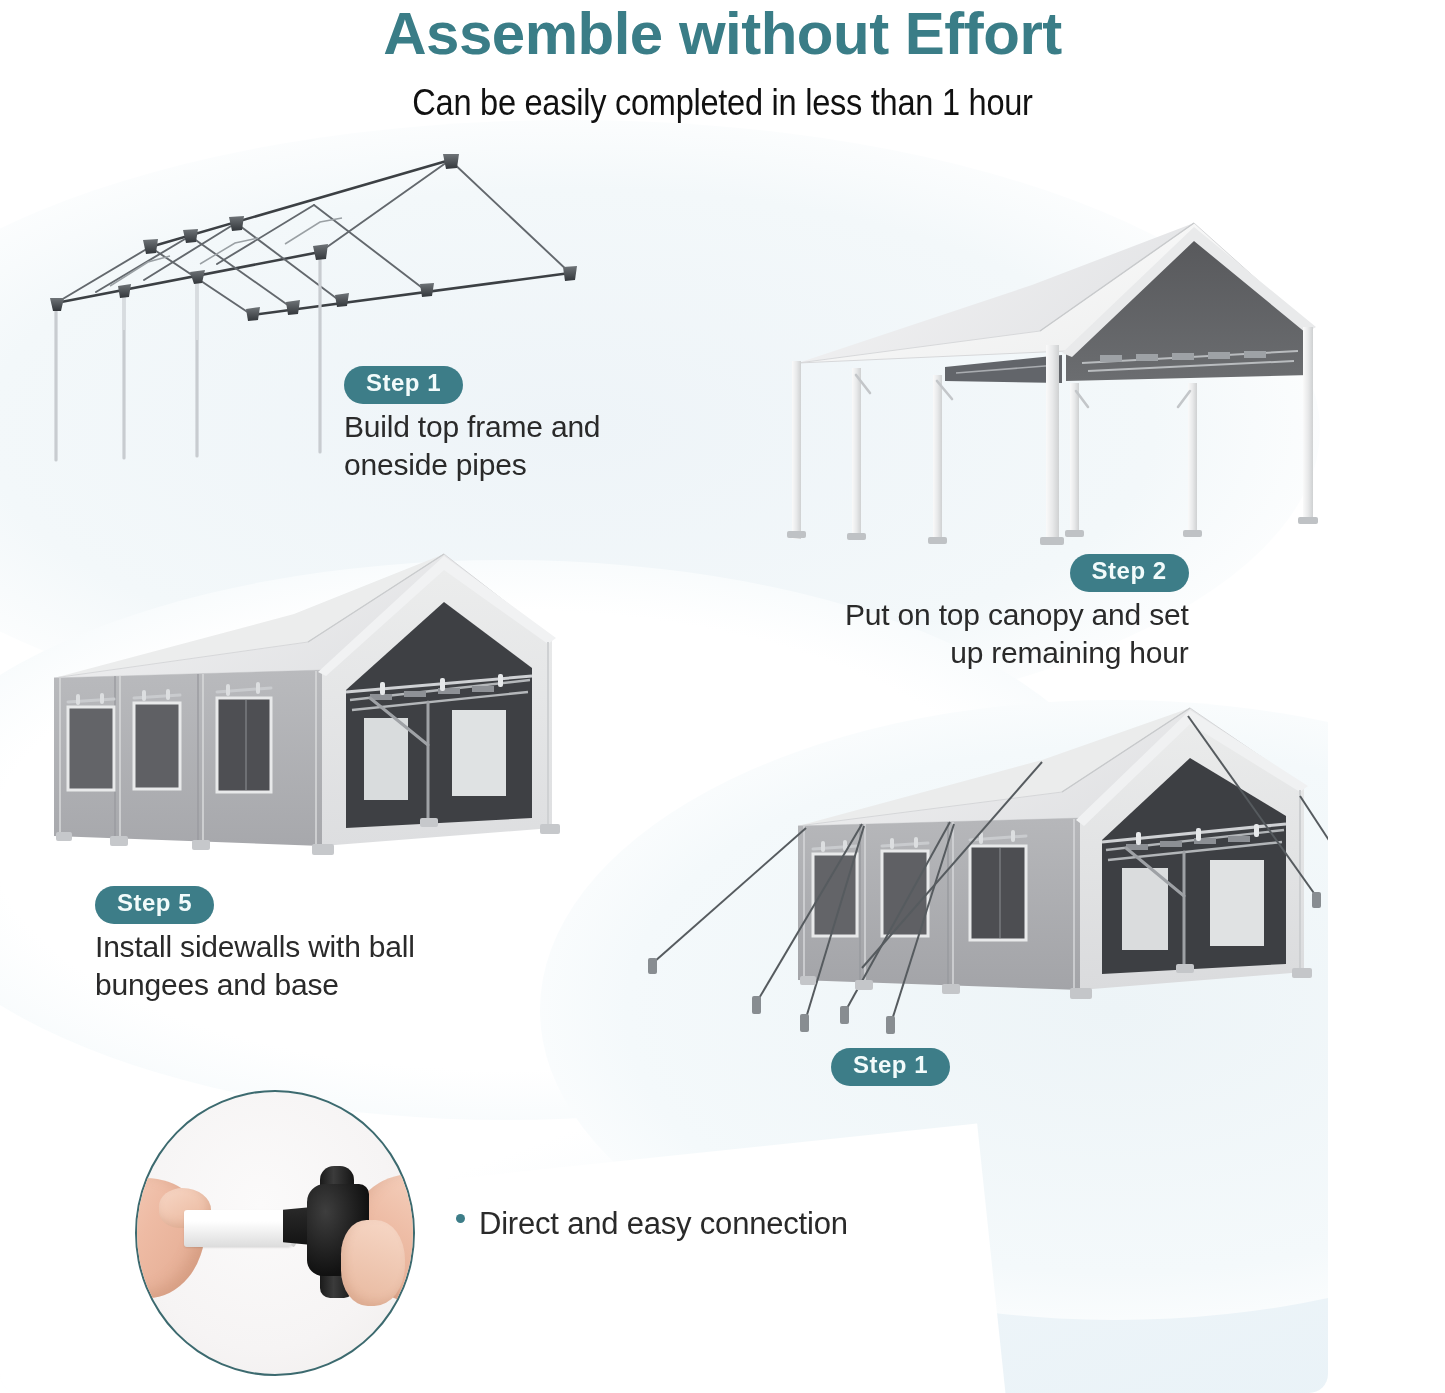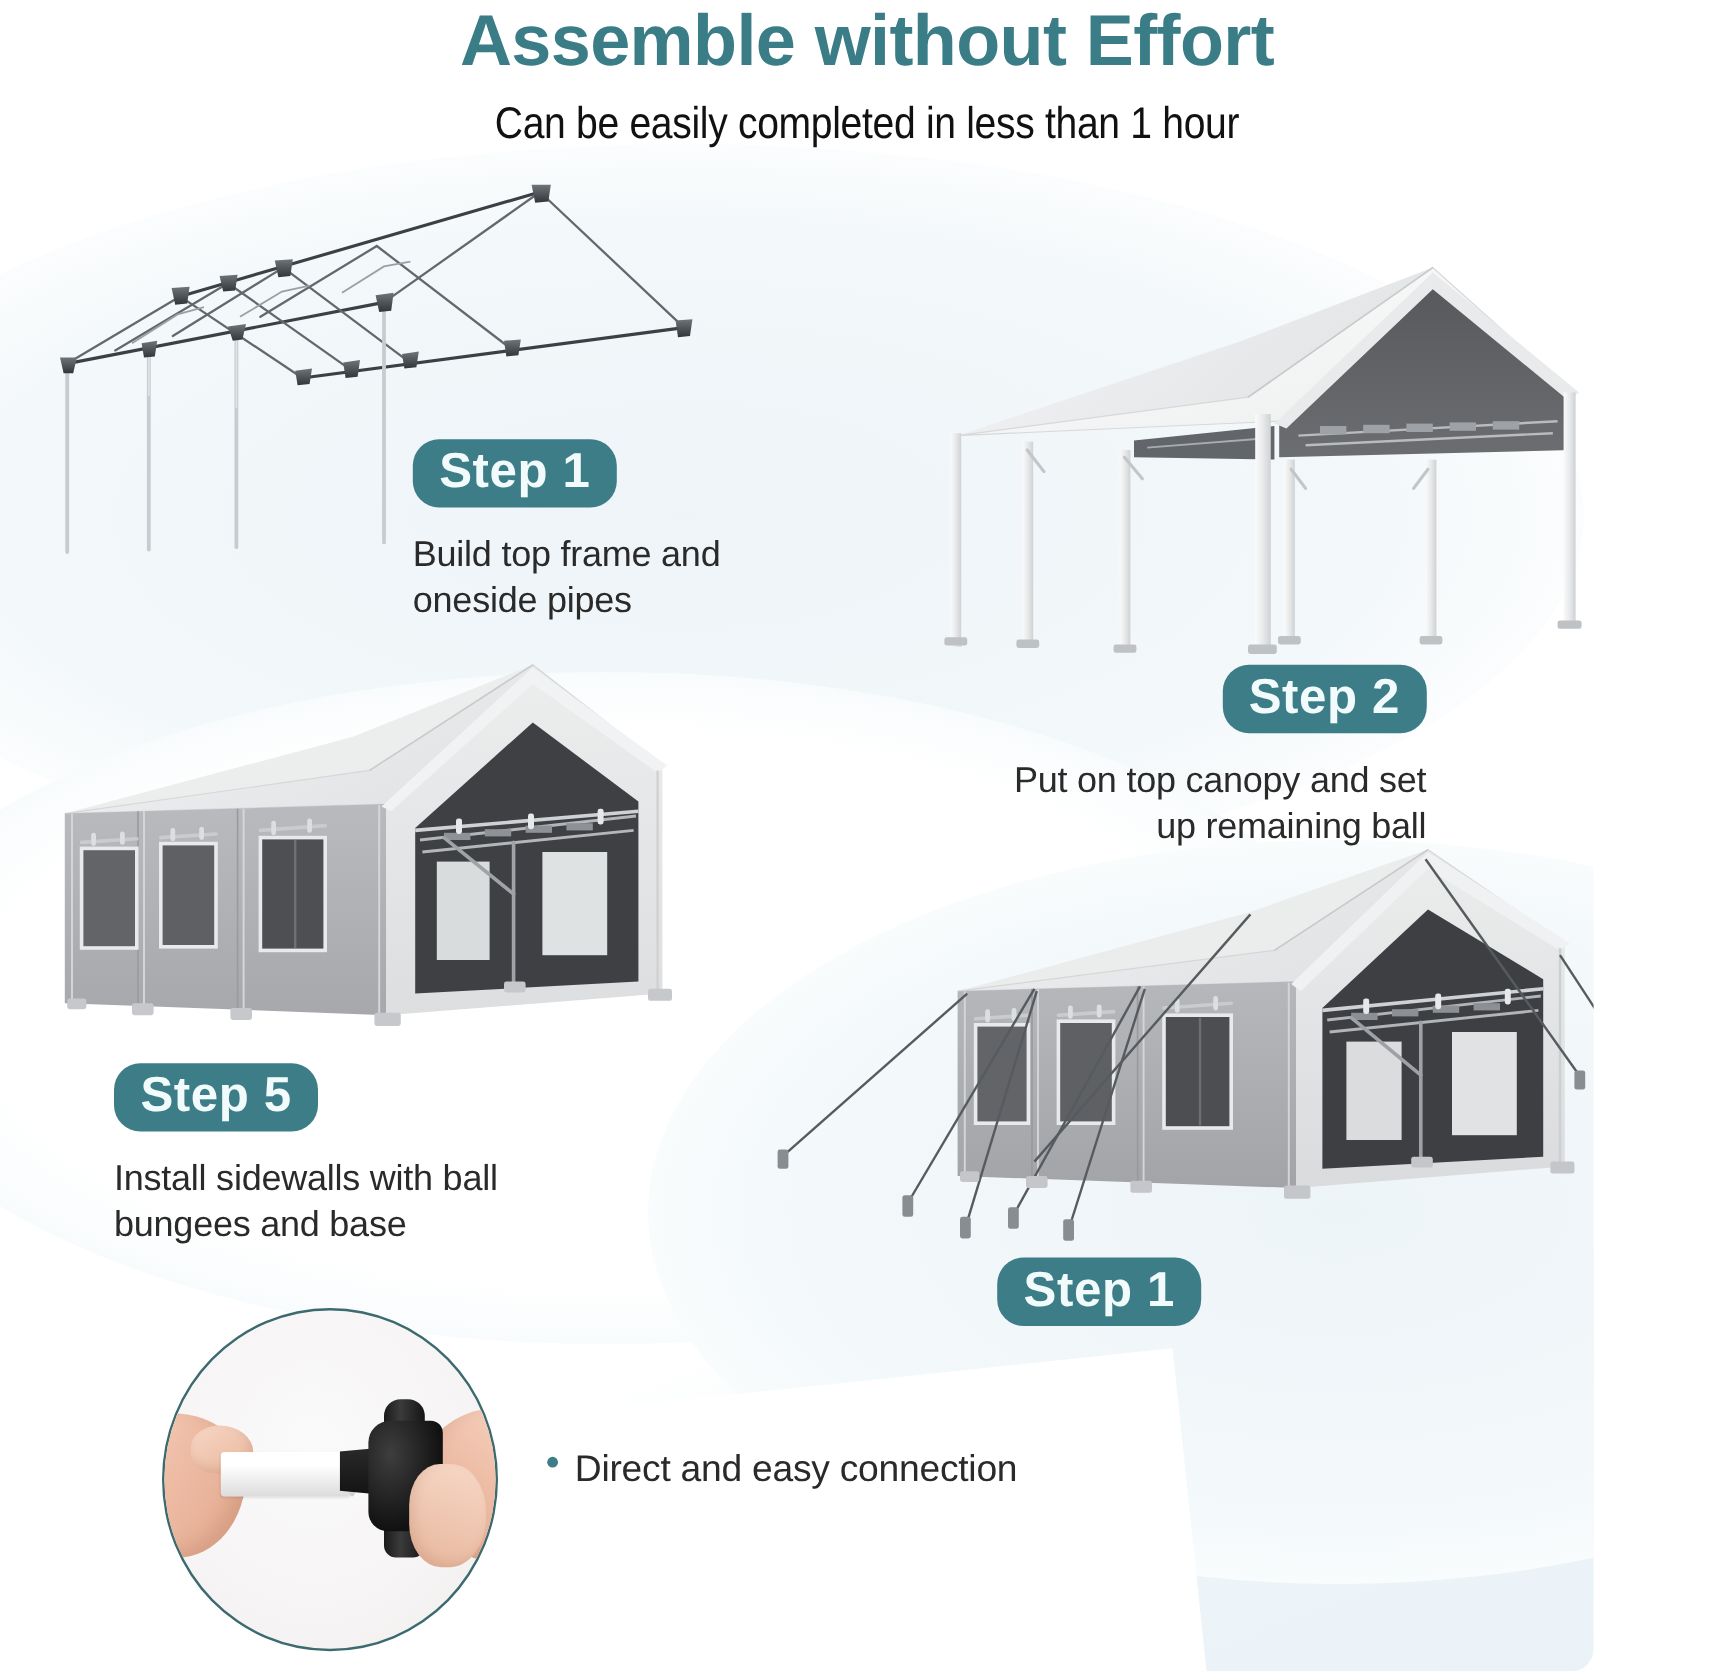--- a/index.html
+++ b/index.html
@@ -51,28 +51,28 @@
     margin-top: 16px; letter-spacing: -0.3px;
     transform: scaleX(0.88); transform-origin: center;
   }
 
   
   .step { position: absolute; }
   .badge {
     display: inline-block;
     background: #3d7d88;
     color: #f2fbfb;
-    font-size: 41px; font-weight: bold;
+    font-size: 24px; font-weight: bold;
     padding: 4px 22px 7px 22px;
     border-radius: 22px;
     letter-spacing: 0.5px;
     line-height: 1.12;
   }
   .step-text {
-    margin-top: 21px;
+    margin-top: 4px;
     font-size: 30px; color: #2a2a2a; line-height: 1.27;
     letter-spacing: -0.2px;
     white-space: pre-line;
   }
 
   #step1 { left: 344px; top: 366px; }
   #step2 { left: 845px; top: 554px; text-align: right; }
   #step3 { left: 95px; top: 886px; }
   #step4 { left: 831px; top: 1048px; }
 
@@ -545,21 +545,21 @@
 
   <div class="step" id="step1">
     <div class="badge">Step 1</div>
     <div class="step-text">Build top frame and
 oneside pipes</div>
   </div>
 
   <div class="step" id="step2">
     <div class="badge">Step 2</div>
     <div class="step-text">Put on top canopy and set
-up remaining ball</div>
+up remaining hour</div>
   </div>
 
   <div class="step" id="step3">
     <div class="badge">Step 5</div>
     <div class="step-text">Install sidewalls with ball
 bungees and base</div>
   </div>
 
   <div class="step" id="step4">
     <div class="badge">Step 1</div>

